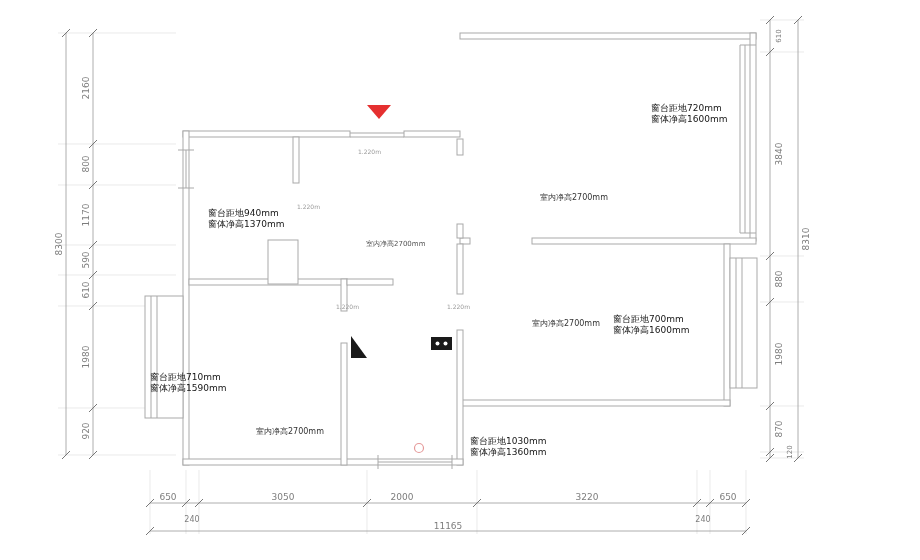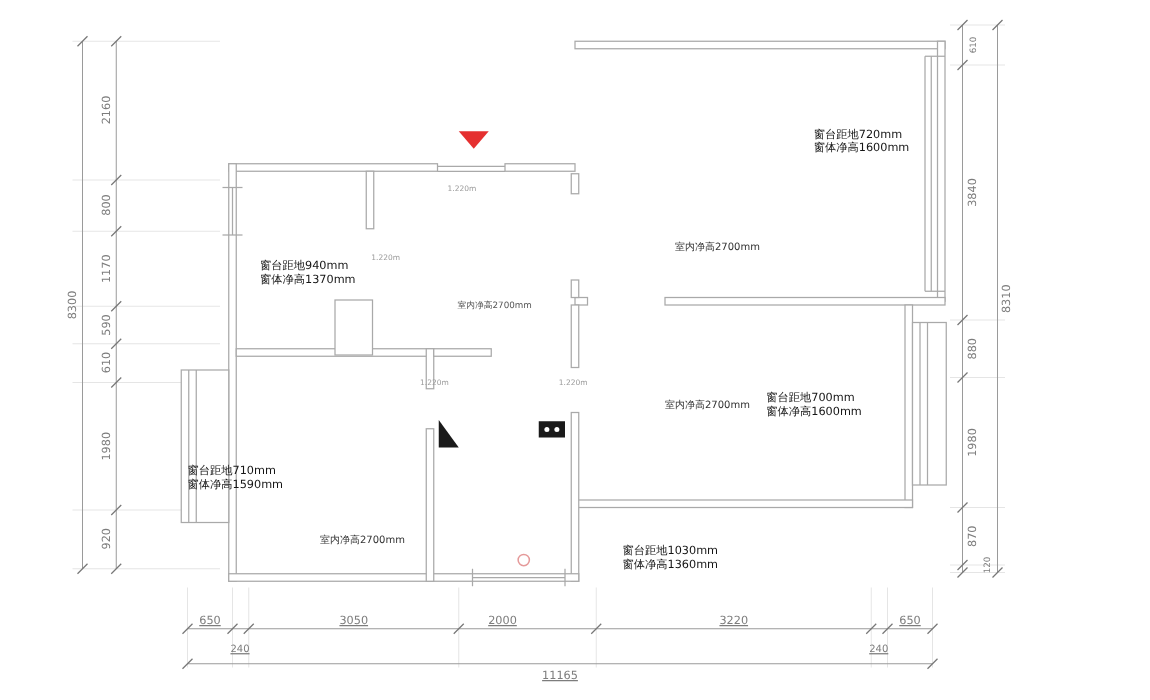--- a/index.html
+++ b/index.html
@@ -2,21 +2,21 @@
 <html><head>
 <meta charset="utf-8">
 <style>
   html,body{margin:0;padding:0;background:#ffffff;}
   .canvas{position:relative;width:920px;height:560px;background:#ffffff;overflow:hidden;
           font-family:"DejaVu Sans",sans-serif;}
   .plan-svg{position:absolute;left:0;top:0;}
   .ann{position:absolute;font-size:9px;line-height:11px;color:#151515;white-space:nowrap;}
   .ceil{position:absolute;font-size:8px;color:#333333;white-space:nowrap;margin-top:36px;}
   .ceil.sm{font-size:7px;color:#555555;}
-  .dimh{position:absolute;font-size:9px;color:#7d7d7d;transform:translate(-50%,-50%);white-space:nowrap;text-decoration:underline;}
+  .dimh{position:absolute;font-size:9px;color:#7d7d7d;transform:translate(-50%,-50%);white-space:nowrap;}
   .dimv{position:absolute;font-size:9px;color:#7d7d7d;transform:translate(-50%,-50%) rotate(-90deg);white-space:nowrap;}
   .sm7{font-size:7px;}
   .sm8{font-size:8px;}
   .open-label{position:absolute;font-size:6px;color:#9a9a9a;white-space:nowrap;}
 </style>
 </head>
 <body>
 
 <div class="canvas">
 
@@ -154,21 +154,21 @@
     <div>窗体净高1370mm</div>
   </div>
   <div class="ann" style="left:613px;top:314px;">
     <div>窗台距地700mm</div>
     <div>窗体净高1600mm</div>
   </div>
   <div class="ann" style="left:150px;top:348px;margin-top:24px;">
     <div>窗台距地710mm</div>
     <div>窗体净高1590mm</div>
   </div>
-  <div class="ann" style="left:470px;top:436px;margin-left:28px;">
+  <div class="ann" style="left:470px;top:436px;">
     <div>窗台距地1030mm</div>
     <div>窗体净高1360mm</div>
   </div>
 
   <div class="ceil" style="left:540px;top:156px;">室内净高2700mm</div>
   <div class="ceil sm" style="left:366px;top:203px;">室内净高2700mm</div>
   <div class="ceil" style="left:532px;top:282px;">室内净高2700mm</div>
   <div class="ceil" style="left:256px;top:390px;">室内净高2700mm</div>
 
   <div class="open-label" style="left:358px;top:148px;">1.220m</div>
@@ -193,15 +193,15 @@
   <div class="dimv sm7" style="left:790px;top:452px;">120</div>
   <div class="dimv" style="left:806px;top:239px;">8310</div>
 
   <div class="dimh" style="left:168px;top:497px;">650</div>
   <div class="dimh" style="left:283px;top:497px;">3050</div>
   <div class="dimh" style="left:402px;top:497px;">2000</div>
   <div class="dimh" style="left:587px;top:497px;">3220</div>
   <div class="dimh" style="left:728px;top:497px;">650</div>
   <div class="dimh sm8" style="left:192px;top:519px;">240</div>
   <div class="dimh sm8" style="left:703px;top:519px;">240</div>
-  <div class="dimh" style="left:448px;top:541px;">11165</div>
+  <div class="dimh" style="left:448px;top:526px;">11165</div>
 
 </div>
 
 </body></html>

